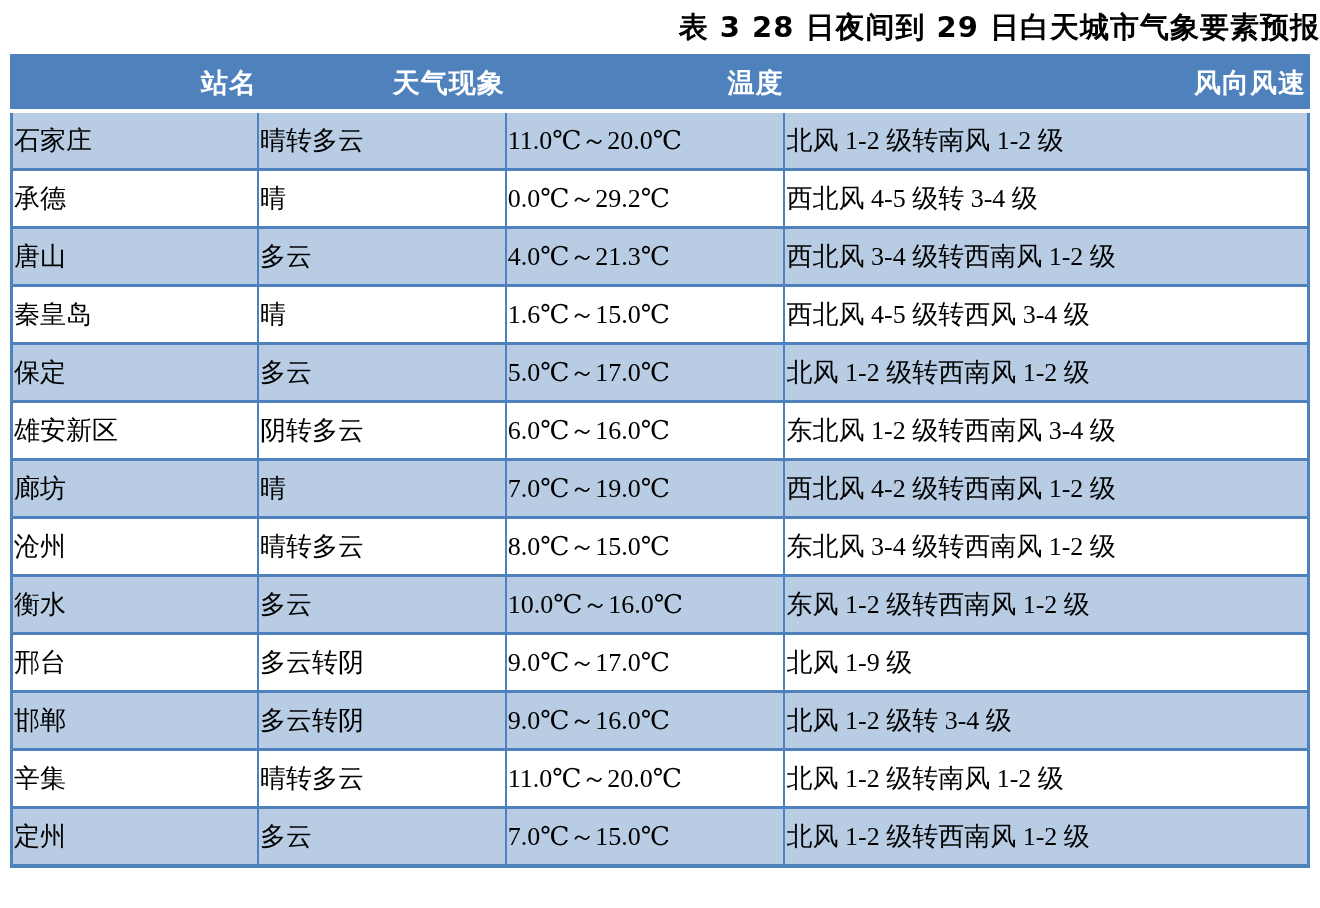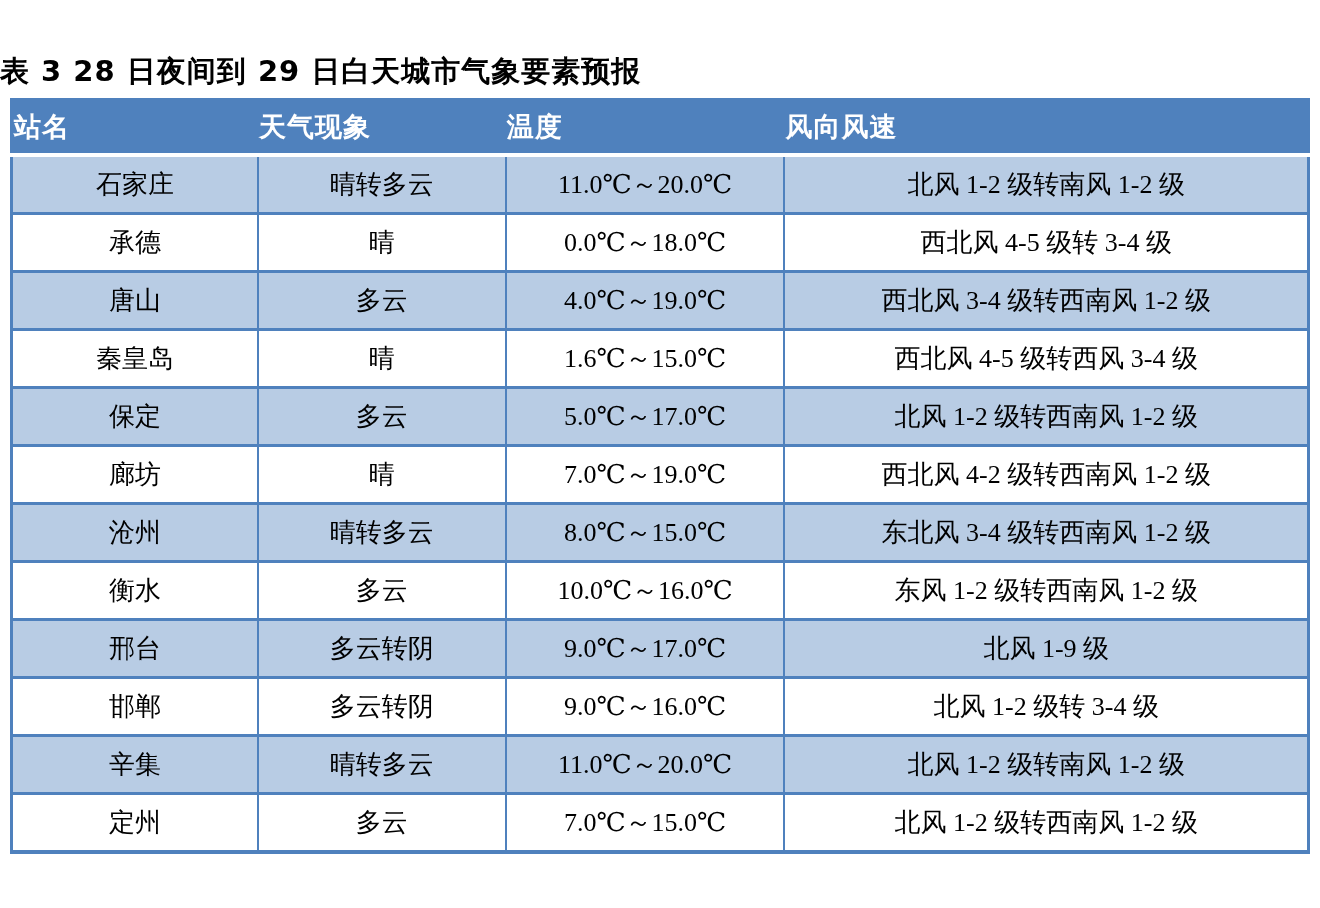--- a/index.html
+++ b/index.html
@@ -8,28 +8,27 @@
     background: #ffffff;
   }
   body {
     width: 1320px;
     height: 908px;
     font-family: "Liberation Serif", "DejaVu Serif", serif;
     color: #000000;
     overflow: hidden;
   }
   .page-title {
-    text-align: left;
+    text-align: right;
     font-family: "DejaVu Sans", "Liberation Sans", sans-serif;
     font-weight: bold;
     font-size: 29px;
     line-height: 1.2;
     padding: 10px 0 9px 0;
     letter-spacing: 1px;
-    margin-top: 44px;
   }
   table.forecast {
     width: 1300px;
     margin: 0 auto;
     border-collapse: collapse;
     table-layout: fixed;
   }
   table.forecast {
     border: 3px solid #4F81BD;
     border-bottom-width: 4px;
@@ -40,26 +39,25 @@
   col.c-wind     { width: 40.4%; }
   th {
     background: #4F81BD;
     color: #ffffff;
     font-family: "DejaVu Sans", "Liberation Sans", sans-serif;
     font-weight: bold;
     font-size: 27px;
     height: 50px;
     border: none;
     border-bottom: 4px solid #ffffff;
-    text-align: left;
+    text-align: right;
     vertical-align: middle;
     letter-spacing: 1px;
   }
   td {
-    text-align: center;
     vertical-align: middle;
     font-size: 26px;
     height: 53px;
     border-top: 3px solid #4F81BD;
     border-left: 2px solid #4F81BD;
     background: #ffffff;
     white-space: nowrap;
   }
   td:first-child { border-left: none; }
   tbody tr:nth-child(odd) td { background: #B8CCE4; }
@@ -88,40 +86,46 @@
   <tbody>
     <tr>
       <td>石家庄</td>
       <td>晴转多云</td>
       <td>11.0℃～20.0℃</td>
       <td>北风 1-2 级转南风 1-2 级</td>
     </tr>
     <tr>
       <td>承德</td>
       <td>晴</td>
-      <td>0.0℃～18.0℃</td>
+      <td>0.0℃～29.2℃</td>
       <td>西北风 4-5 级转 3-4 级</td>
     </tr>
     <tr>
       <td>唐山</td>
       <td>多云</td>
-      <td>4.0℃～19.0℃</td>
+      <td>4.0℃～21.3℃</td>
       <td>西北风 3-4 级转西南风 1-2 级</td>
     </tr>
     <tr>
       <td>秦皇岛</td>
       <td>晴</td>
       <td>1.6℃～15.0℃</td>
       <td>西北风 4-5 级转西风 3-4 级</td>
     </tr>
     <tr>
       <td>保定</td>
       <td>多云</td>
       <td>5.0℃～17.0℃</td>
       <td>北风 1-2 级转西南风 1-2 级</td>
+    </tr>
+    <tr>
+      <td>雄安新区</td>
+      <td>阴转多云</td>
+      <td>6.0℃～16.0℃</td>
+      <td>东北风 1-2 级转西南风 3-4 级</td>
     </tr>
     <tr>
       <td>廊坊</td>
       <td>晴</td>
       <td>7.0℃～19.0℃</td>
       <td>西北风 4-2 级转西南风 1-2 级</td>
     </tr>
     <tr>
       <td>沧州</td>
       <td>晴转多云</td>

